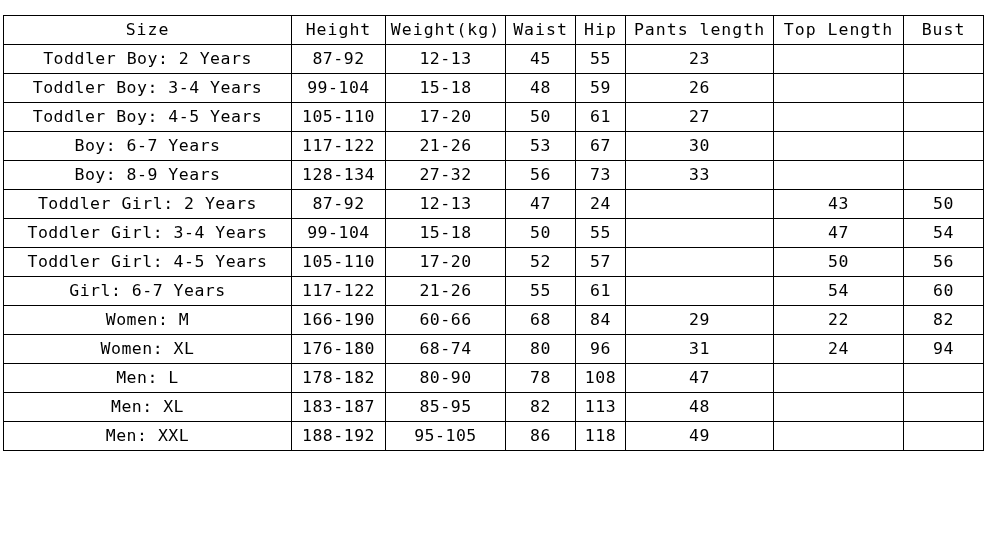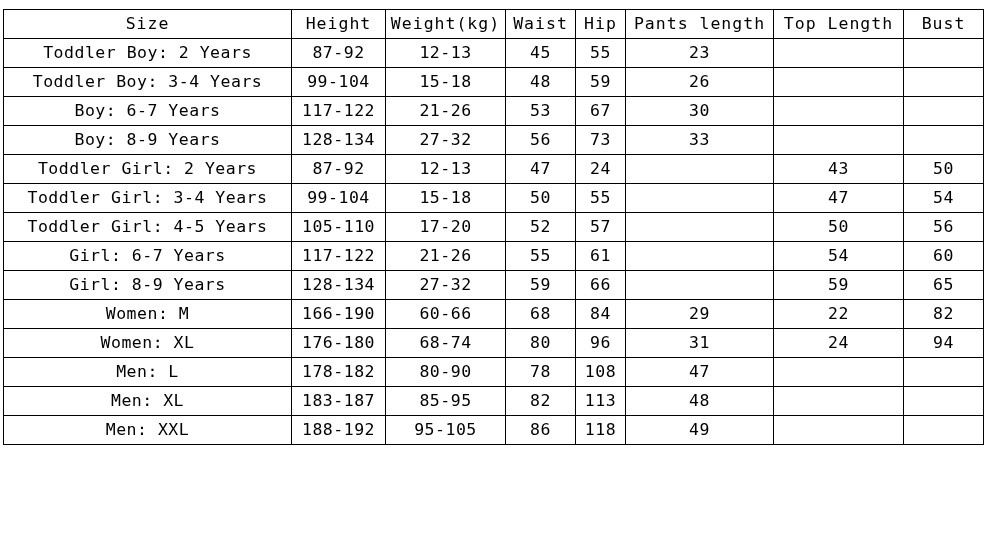--- a/index.html
+++ b/index.html
@@ -20,21 +20,21 @@
     box-sizing: border-box;
     display: flex;
     align-items: flex-start;
     justify-content: flex-start;
   }
   table.size-chart {
     border-collapse: collapse;
     table-layout: fixed;
     width: 831px;
     margin-left: 3px;
-    margin-top: 9px;
+    margin-top: 15px;
     padding-left: 28px;
   }
   table.size-chart th,
   table.size-chart td {
     border: 1px solid #000000;
     text-align: center;
     vertical-align: middle;
     font-weight: normal;
     font-size: 16.5px;
     line-height: 1;
@@ -98,20 +98,30 @@
         <td>Toddler Boy: 3-4 Years</td>
         <td>99-104</td>
         <td>15-18</td>
         <td>48</td>
         <td>59</td>
         <td>26</td>
         <td></td>
         <td></td>
       </tr>
       <tr>
+        <td>Toddler Boy: 4-5 Years</td>
+        <td>105-110</td>
+        <td>17-20</td>
+        <td>50</td>
+        <td>61</td>
+        <td>27</td>
+        <td></td>
+        <td></td>
+      </tr>
+      <tr>
         <td>Boy: 6-7 Years</td>
         <td>117-122</td>
         <td>21-26</td>
         <td>53</td>
         <td>67</td>
         <td>30</td>
         <td></td>
         <td></td>
       </tr>
       <tr>
@@ -156,30 +166,20 @@
       </tr>
       <tr>
         <td>Girl: 6-7 Years</td>
         <td>117-122</td>
         <td>21-26</td>
         <td>55</td>
         <td>61</td>
         <td></td>
         <td>54</td>
         <td>60</td>
-      </tr>
-      <tr>
-        <td>Girl: 8-9 Years</td>
-        <td>128-134</td>
-        <td>27-32</td>
-        <td>59</td>
-        <td>66</td>
-        <td></td>
-        <td>59</td>
-        <td>65</td>
       </tr>
       <tr>
         <td>Women: M</td>
         <td>166-190</td>
         <td>60-66</td>
         <td>68</td>
         <td>84</td>
         <td>29</td>
         <td>22</td>
         <td>82</td>

